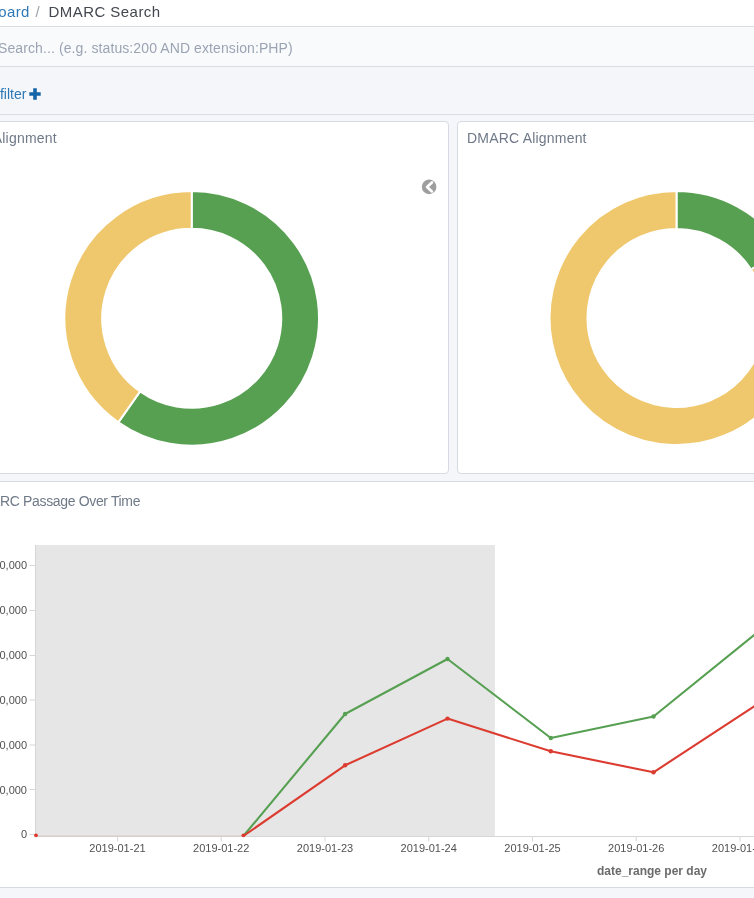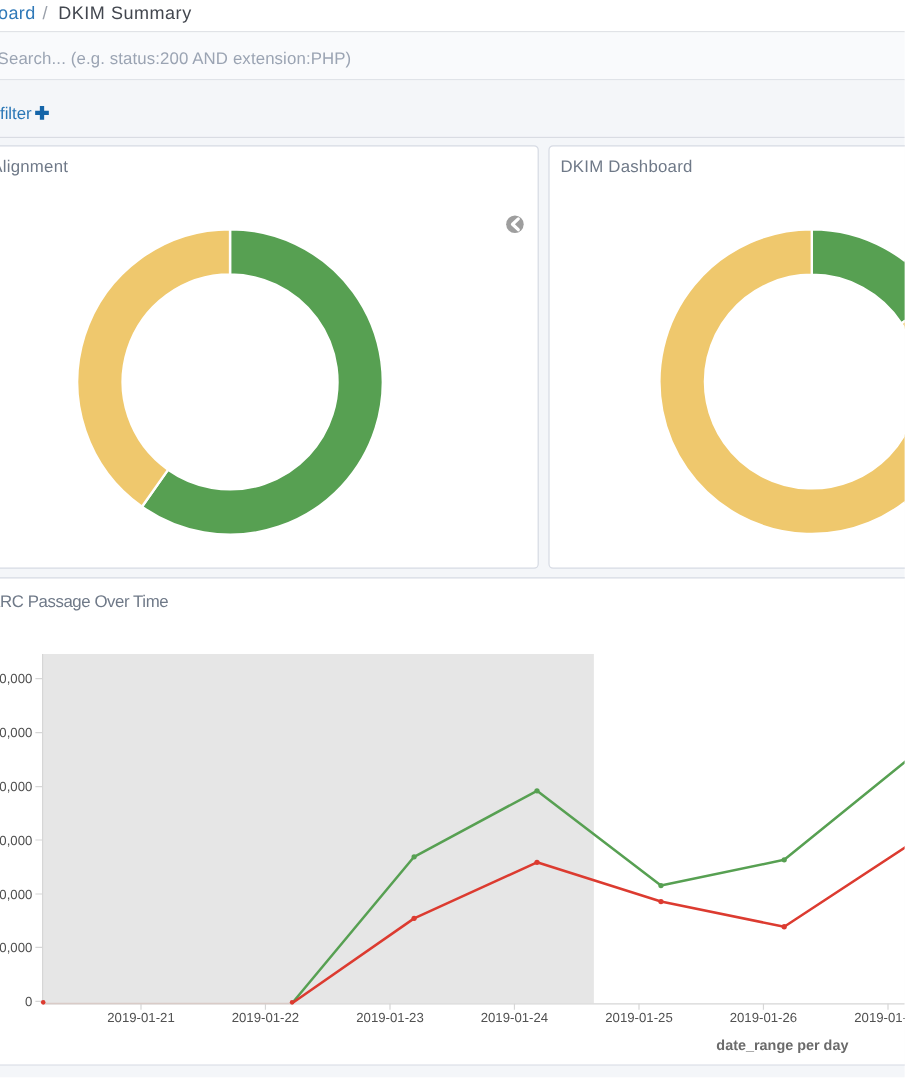--- a/index.html
+++ b/index.html
@@ -4,42 +4,42 @@
 html,body{width:754px;height:898px;background:#fff;overflow:hidden;font-family:"Liberation Sans",sans-serif}
 #stage{position:absolute;left:0;top:0;width:754px;height:898px;overflow:hidden}
 .abs{position:absolute}
 .hline{position:absolute;height:1px}
 </style></head><body>
 <div id="stage">
 
 <div class="abs" style="left:0;top:0;width:754px;height:26px;background:#fff"></div>
 <span class="abs" style="left:-46.5px;top:3px;font-size:15px;letter-spacing:.3px;color:#3079b8">Dashboard</span>
 <span class="abs" style="left:35.5px;top:3px;font-size:15px;color:#9aa0aa">/</span>
-<span class="abs" style="left:48.5px;top:3px;font-size:15px;letter-spacing:.45px;color:#43474f">DKIM Summary</span>
+<span class="abs" style="left:48.5px;top:3px;font-size:15px;letter-spacing:.45px;color:#43474f">DMARC Search</span>
 <div class="hline" style="left:0;top:26px;width:754px;background:#dadde2"></div>
 
 <div class="abs" style="left:0;top:27px;width:754px;height:39px;background:#f9fafc"></div>
 <span class="abs" style="left:-2px;top:40px;letter-spacing:.1px;font-size:14px;color:#9ba4b3">Search... (e.g. status:200 AND extension:PHP)</span>
 <div class="hline" style="left:0;top:66px;width:754px;background:#d9dce3"></div>
 
 <div class="abs" style="left:0;top:67px;width:754px;height:47px;background:#f4f6f9"></div>
 <span class="abs" style="left:-40.5px;top:86px;font-size:14px;color:#2b77b6">Add a filter</span>
 <svg class="abs" style="left:29px;top:88px" width="12" height="12" viewBox="0 0 12 12">
       <path d="M4.2 0.3 h3.6 v3.9 h3.9 v3.6 h-3.9 v3.9 h-3.6 v-3.9 h-3.9 v-3.6 h3.9 z" fill="#1565a9"></path>
     </svg>
 <div class="hline" style="left:0;top:114px;width:754px;background:#d9dce3"></div>
 
 <div class="abs" style="left:0;top:115px;width:754px;height:783px;background:#f4f6f9"></div>
 
 <div class="abs" style="left:-47px;top:121px;width:496px;height:353px;background:#fff;border:1px solid #d6dae3;border-radius:4px"></div>
 <div class="abs" style="left:457px;top:121px;width:497px;height:353px;background:#fff;border:1px solid #d6dae3;border-radius:4px"></div>
 <div class="abs" style="left:-47px;top:481px;width:1000px;height:407px;background:#fff;border:1px solid #d6dae3;border-radius:4px"></div>
 
 <span class="abs" style="left:-38.4px;top:130px;font-size:14px;letter-spacing:.2px;color:#6f7988">SPF Alignment</span>
-<span class="abs" style="left:467px;top:130px;font-size:14px;letter-spacing:.2px;color:#6f7988">DKIM Dashboard</span>
+<span class="abs" style="left:467px;top:130px;font-size:14px;letter-spacing:.2px;color:#6f7988">DMARC Alignment</span>
 <span class="abs" style="left:-30px;top:493px;font-size:14px;letter-spacing:-.35px;color:#6f7988">DMARC Passage Over Time</span>
 
 <svg class="abs" style="left:0;top:0" width="754" height="898" viewBox="0 0 754 898">
 
   <g stroke="#fff" stroke-width="2" stroke-linejoin="round">
     <path d="M191.7 191.0 A127.3 127.3 0 1 1 118.3 422.3 L140.1 391.4 A89.5 89.5 0 1 0 191.7 228.8 Z" fill="#57a052"></path>
     <path d="M118.3 422.3 A127.3 127.3 0 0 1 191.7 191.0 L191.7 228.8 A89.5 89.5 0 0 0 140.1 391.4 Z" fill="#efc86d"></path>
 
     <path d="M676.5 191.0 A127 127 0 0 1 783.0 248.8 L751.1 269.5 A89 89 0 0 0 676.5 229.0 Z" fill="#57a052"></path>
     <path d="M783.0 248.8 A127 127 0 1 1 676.5 191.0 L676.5 229.0 A89 89 0 1 0 751.1 269.5 Z" fill="#efc86d"></path>

